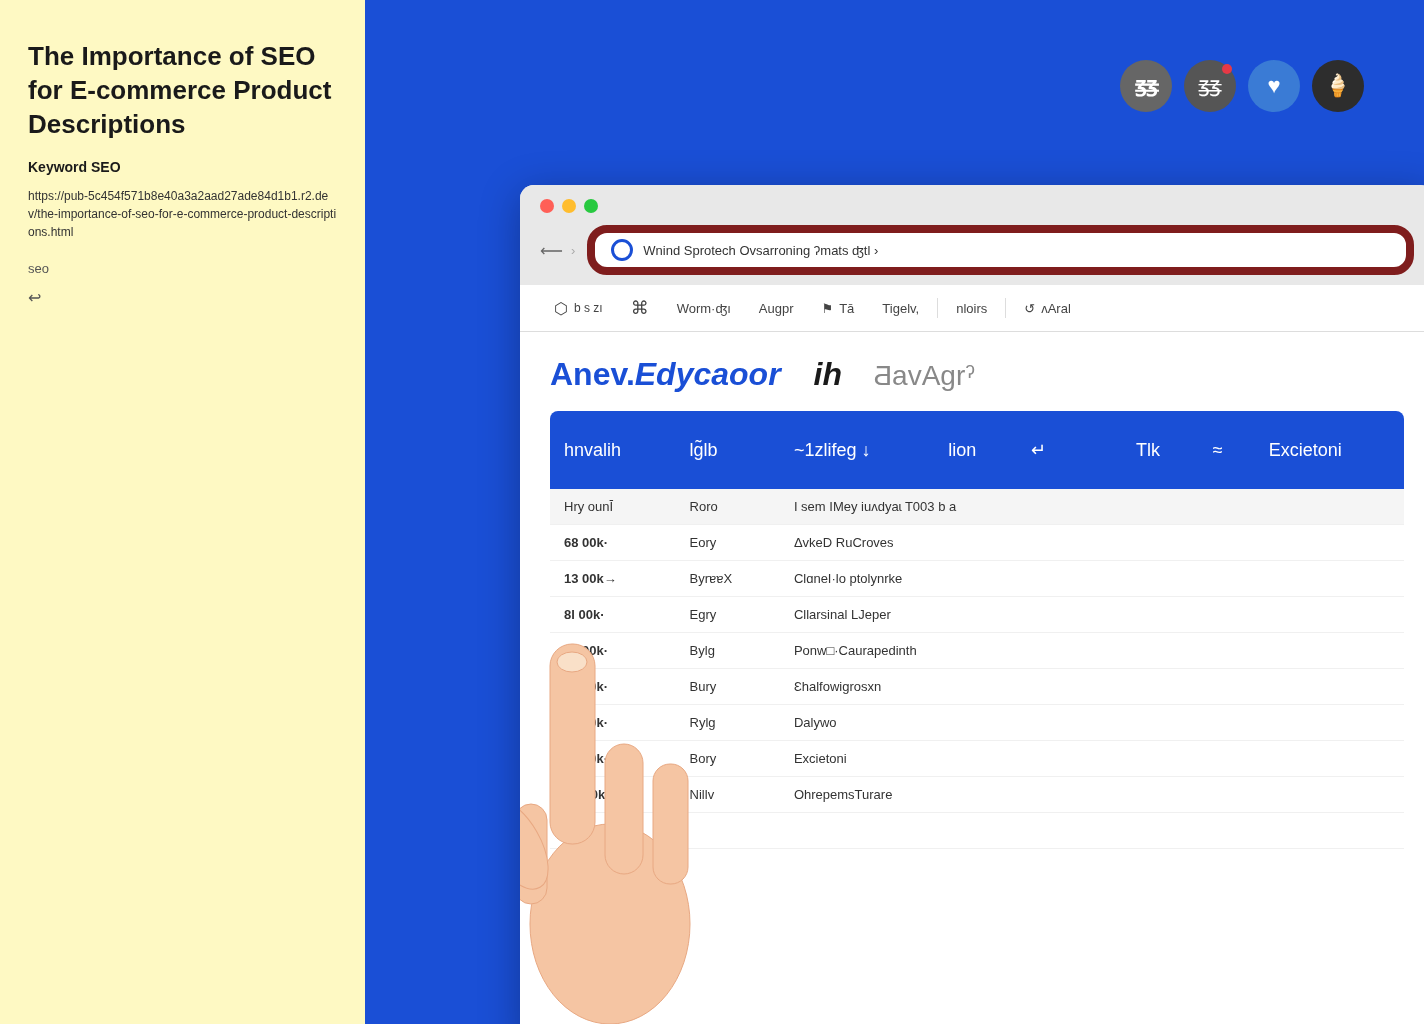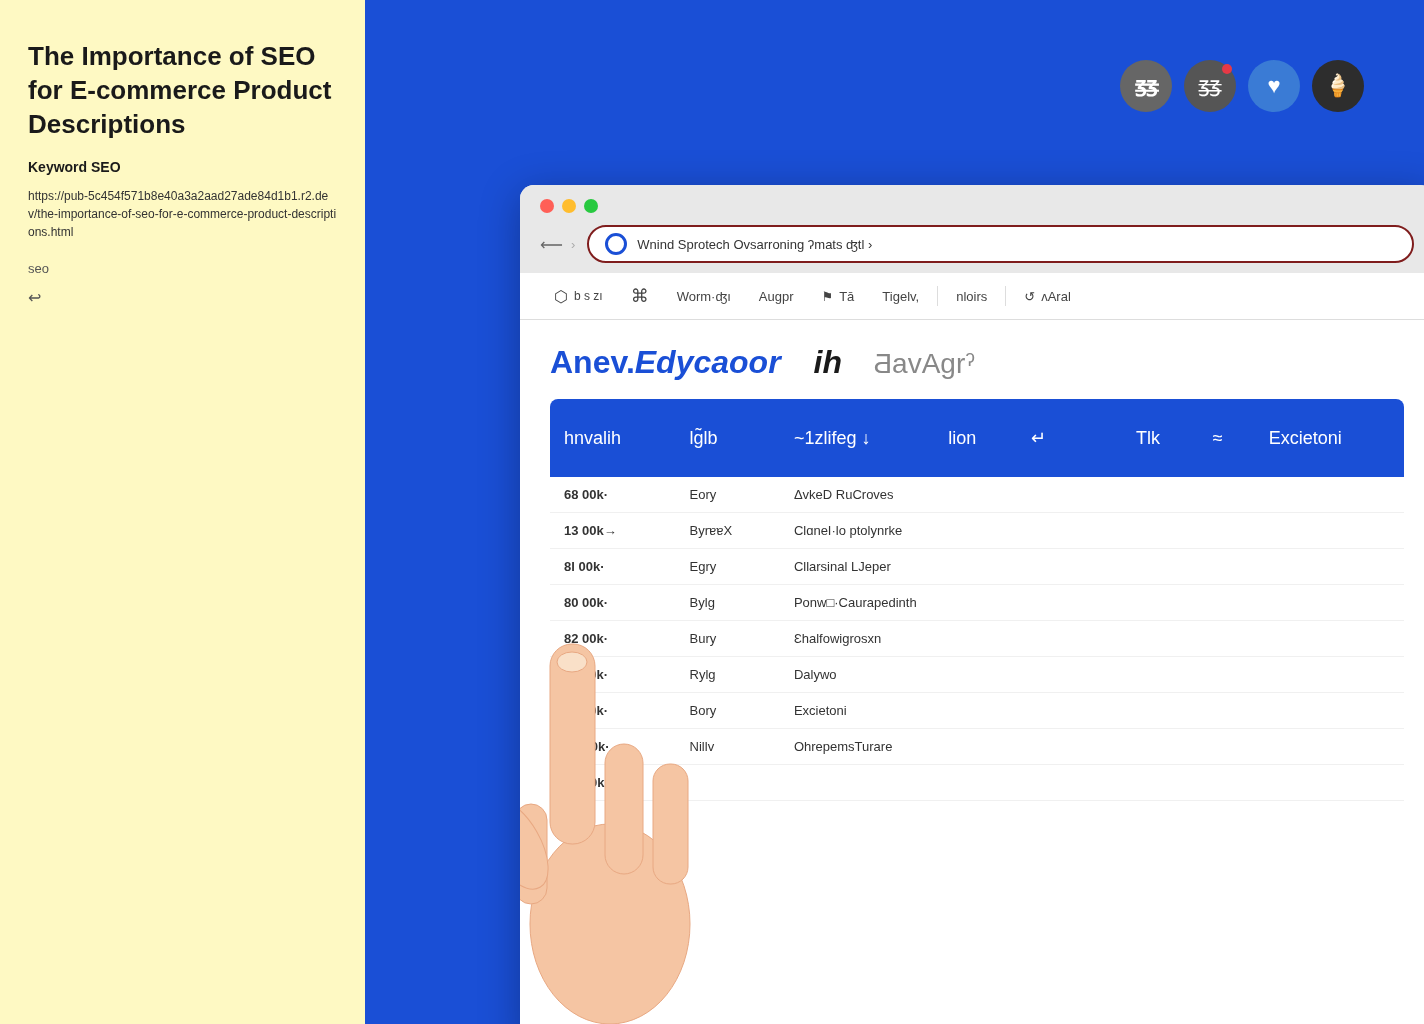--- a/index.html
+++ b/index.html
@@ -131,21 +131,21 @@
     }
 
     .browser-address-bar {
       flex: 1;
       background: white;
       border-radius: 20px;
       padding: 6px 16px;
       display: flex;
       align-items: center;
       gap: 10px;
-      border: 2px solid #7f1d1d;
+      border: 8px solid #7f1d1d;
     }
 
     .address-circle {
       width: 22px;
       height: 22px;
       border-radius: 50%;
       border: 3px solid #1a4fd6;
       flex-shrink: 0;
     }
 
@@ -396,20 +396,25 @@
             <th>~1zlifeg ↓</th>
             <th>lion</th>
             <th>↵</th>
             <th></th>
             <th>Tlk</th>
             <th>≈</th>
             <th>Excietoni</th>
           </tr>
         </thead>
         <tbody class="table-body">
+          <tr style="background:#f5f5f5; font-size:12px; color:#666;">
+            <td>Hry ounĪ</td>
+            <td>Roro</td>
+            <td colspan="7">I sem IMey iuʌdyaɩ T003 b a</td>
+          </tr>
           <tr>
             <td class="col-volume">68 00k·</td>
             <td>Eory</td>
             <td colspan="7">ΔvkeD  RuCroves</td>
           </tr>
           <tr>
             <td class="col-volume">13 00k→</td>
             <td>ByrɐɐX</td>
             <td colspan="7">ClɑneI·lo ptolynrke</td>
           </tr>

